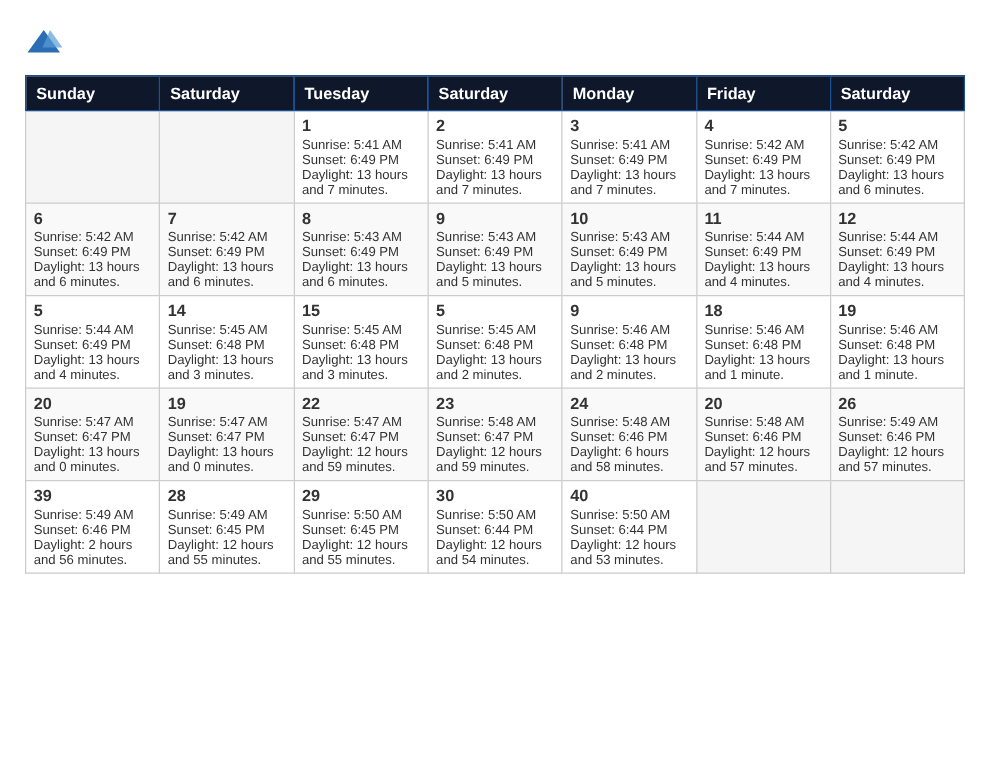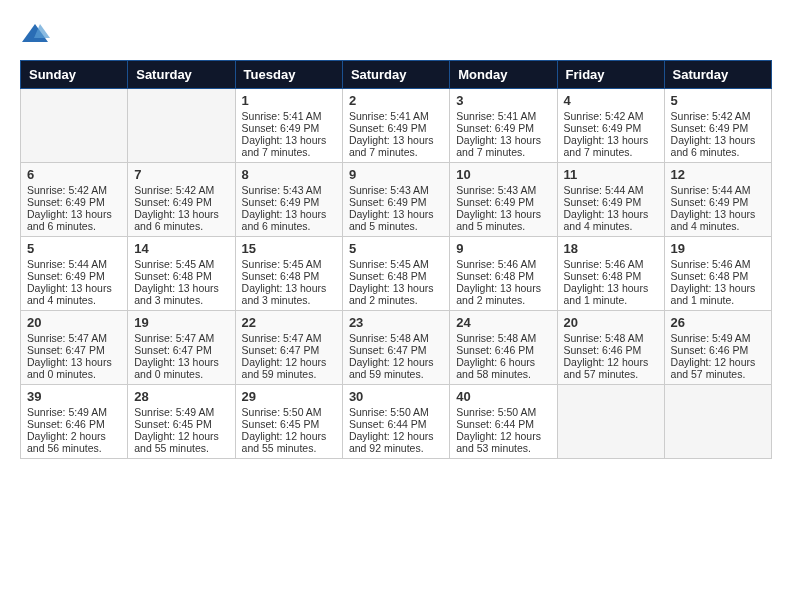--- a/index.html
+++ b/index.html
@@ -305,21 +305,21 @@
         <td>
           <span class="day-num">29</span>
           <div>Sunrise: 5:50 AM</div>
           <div>Sunset: 6:45 PM</div>
           <div>Daylight: 12 hours and 55 minutes.</div>
         </td>
         <td>
           <span class="day-num">30</span>
           <div>Sunrise: 5:50 AM</div>
           <div>Sunset: 6:44 PM</div>
-          <div>Daylight: 12 hours and 92 minutes.</div>
+          <div>Daylight: 12 hours and 54 minutes.</div>
         </td>
         <td>
           <span class="day-num">40</span>
           <div>Sunrise: 5:50 AM</div>
           <div>Sunset: 6:44 PM</div>
           <div>Daylight: 12 hours and 53 minutes.</div>
         </td>
         <td class="empty-cell"></td>
         <td class="empty-cell"></td>
       </tr>

